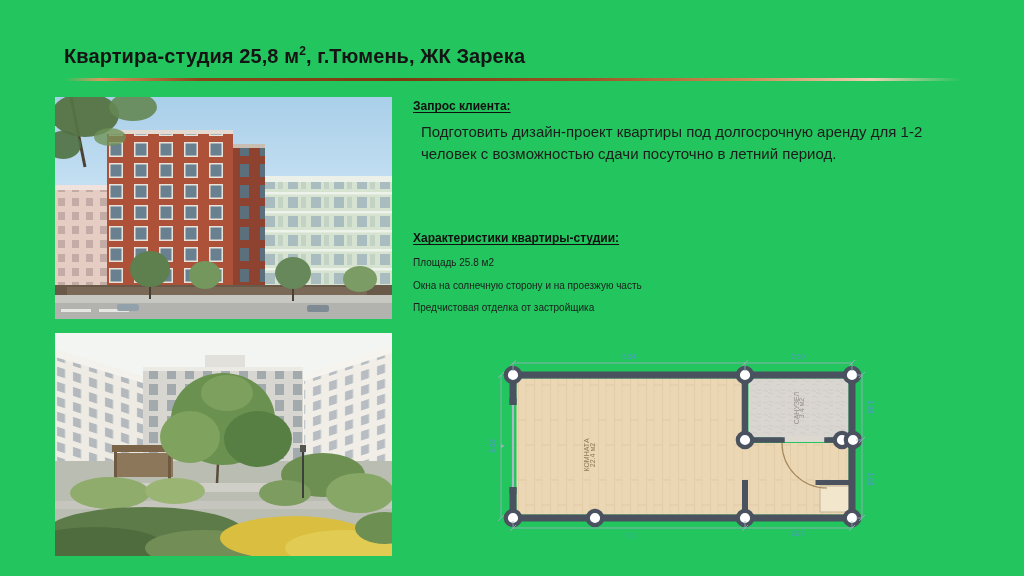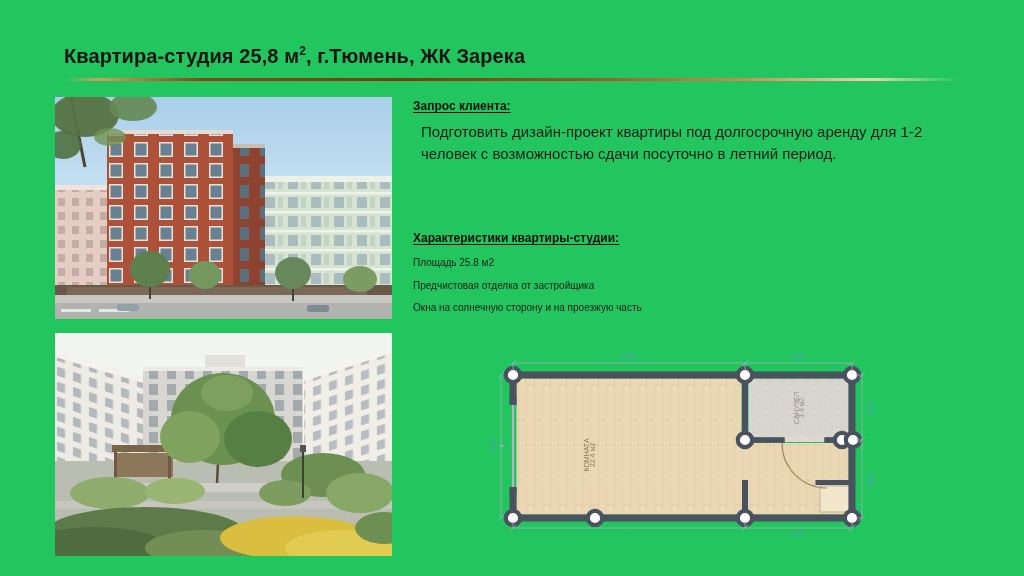--- a/index.html
+++ b/index.html
@@ -181,22 +181,22 @@
   </div>
 
   <div class="text-block request-block">
     <h2 class="sec-heading">Запрос клиента:</h2>
     <p class="sec-body">Подготовить дизайн-проект квартиры под долгосрочную аренду для 1-2 человек с возможностью сдачи посуточно в летний период.</p>
   </div>
 
   <div class="text-block chars-block">
     <h2 class="sec-heading">Характеристики квартиры-студии:</h2>
     <div class="char-item">Площадь 25.8 м2</div>
+    <div class="char-item">Окна на солнечную сторону и на проезжую часть</div>
     <div class="char-item">Предчистовая отделка от застройщика</div>
-    <div class="char-item">Окна на солнечную сторону и на проезжую часть</div>
   </div>
 
   <div class="floorplan">
     <svg width="402" height="236" viewBox="0 0 402 236">
       <defs>
         <pattern id="wood" width="16" height="60" patternUnits="userSpaceOnUse">
           <rect width="16" height="60" fill="#ebd7b4"></rect>
           <line x1="0" y1="0" x2="0" y2="60" stroke="#dcc49e" stroke-width="1"></line>
           <line x1="8" y1="0" x2="8" y2="60" stroke="#e3cda8" stroke-width="0.7"></line>
           <line x1="0" y1="20" x2="8" y2="20" stroke="#dcc49e" stroke-width="0.7"></line>

